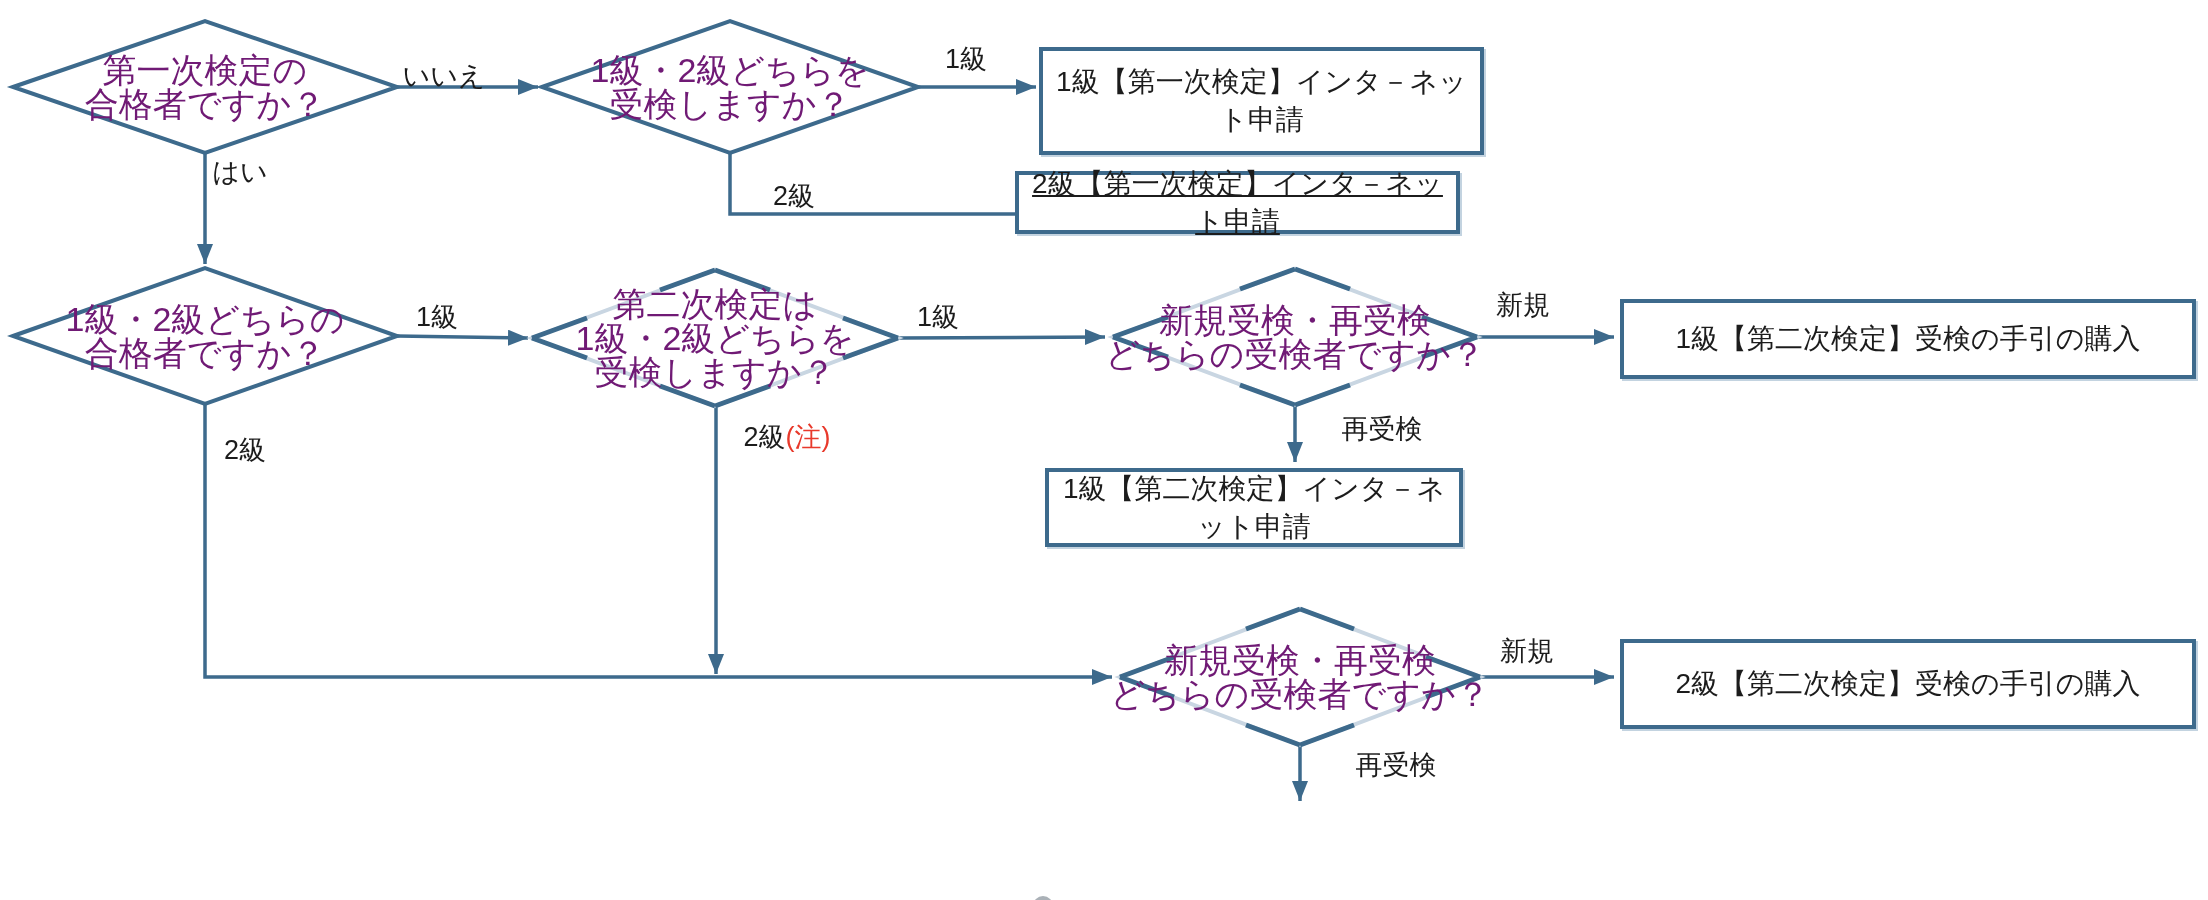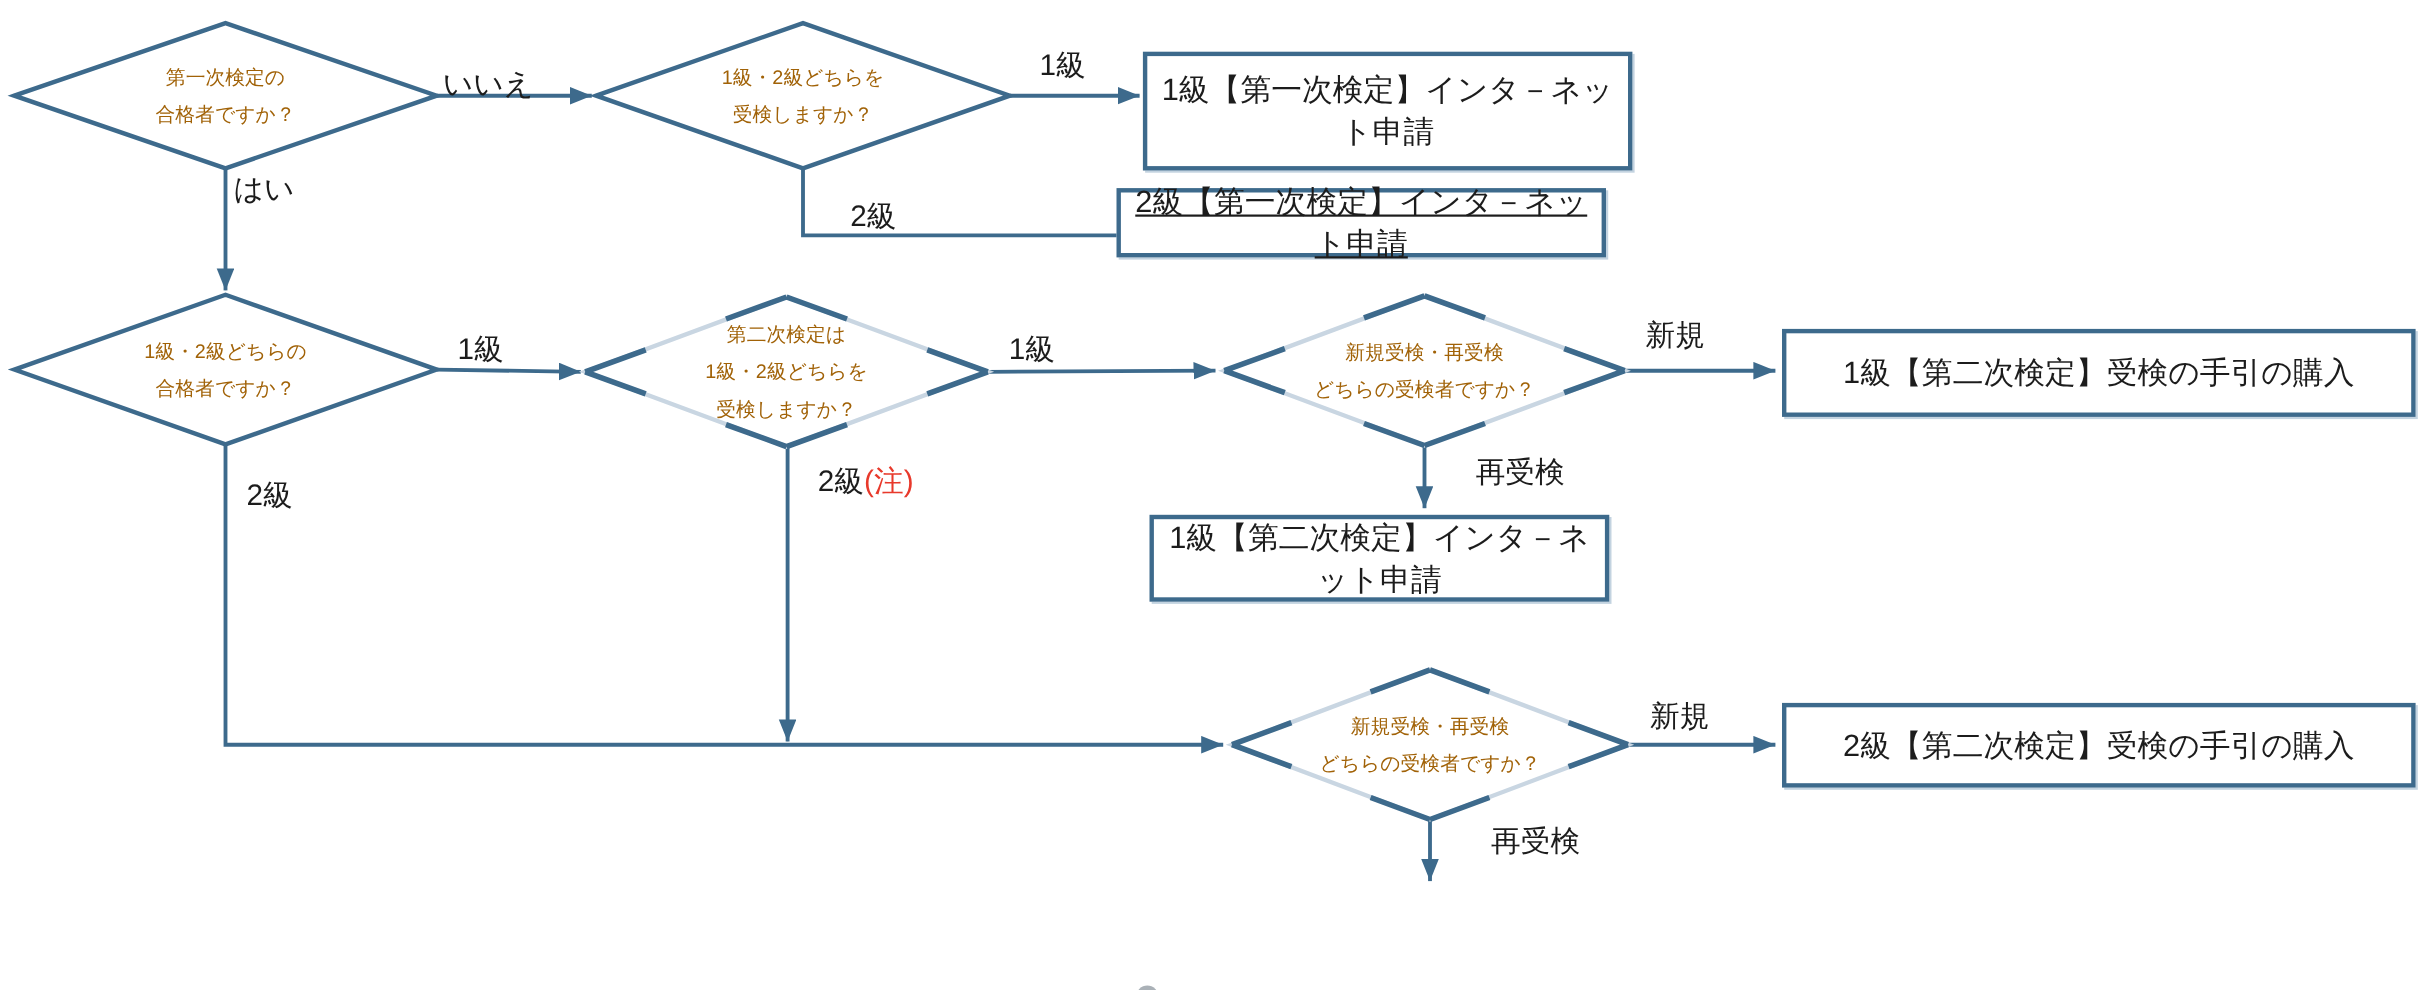--- a/index.html
+++ b/index.html
@@ -5,21 +5,21 @@
   html,body{margin:0;padding:0;background:#ffffff;}
   body{width:2208px;height:900px;overflow:hidden;}
   .canvas{
     position:relative;width:2208px;height:900px;background:#ffffff;
     font-family:"Liberation Sans","DejaVu Sans",sans-serif;color:#1c1c1c;
   }
   svg.layer{position:absolute;left:0;top:0;width:2208px;height:900px;}
   .node-text{
     position:absolute;transform:translate(-50%,-50%);
     text-align:center;white-space:pre-line;
-    font-size:18px;line-height:34px;color:#a16207;
+    font-size:34px;line-height:34px;color:#701a75;
   }
   .result-box{
     position:absolute;box-sizing:border-box;
     border:4px solid #3d6a8c;background:#ffffff;
     box-shadow:2px 2px 0 rgba(185,203,219,0.85);
     display:flex;align-items:center;justify-content:center;
     font-size:28px;color:#1c1c1c;text-align:center;
   }
   .edge-label{
     position:absolute;transform:translate(-50%,-50%);
@@ -85,21 +85,21 @@
 受検しますか？</div>
   <div class="node-text" style="left:1295px;top:337px;">新規受検・再受検
 どちらの受検者ですか？</div>
   <div class="node-text" style="left:1300px;top:677px;">新規受検・再受検
 どちらの受検者ですか？</div>
 
   <div class="result-box" style="left:1039px;top:47px;width:445px;height:108px;">1級【第一次検定】インタ－ネット申請</div>
   <div class="result-box" style="left:1015px;top:171px;width:445px;height:63px;text-decoration:underline;">2級【第一次検定】インタ－ネット申請</div>
   <div class="result-box" style="left:1620px;top:299px;width:576px;height:80px;text-align:center;">1級【第二次検定】受検の手引の購入</div>
   <div class="result-box" style="left:1045px;top:468px;width:418px;height:79px;">1級【第二次検定】インタ－ネット申請</div>
-  <div class="result-box" style="left:1620px;top:639px;width:576px;height:77px;">2級【第二次検定】受検の手引の購入</div>
+  <div class="result-box" style="left:1620px;top:639px;width:576px;height:90px;">2級【第二次検定】受検の手引の購入</div>
 
   <div class="edge-label" style="left:444px;top:76px;">いいえ</div>
   <div class="edge-label" style="left:240px;top:172px;">はい</div>
   <div class="edge-label" style="left:966px;top:59px;">1級</div>
   <div class="edge-label" style="left:794px;top:196px;">2級</div>
   <div class="edge-label" style="left:437px;top:317px;">1級</div>
   <div class="edge-label" style="left:245px;top:450px;">2級</div>
   <div class="edge-label" style="left:938px;top:317px;">1級</div>
   <div class="edge-label" style="left:787px;top:437px;"><span>2級</span><span class="note-red">(注)</span></div>
   <div class="edge-label" style="left:1523px;top:305px;">新規</div>

